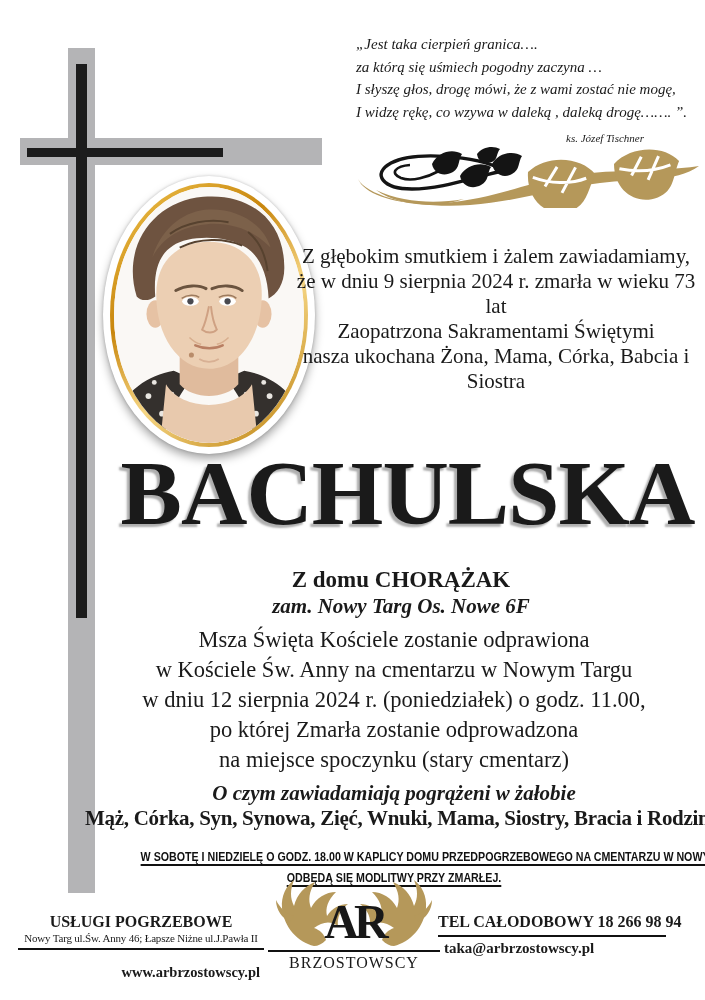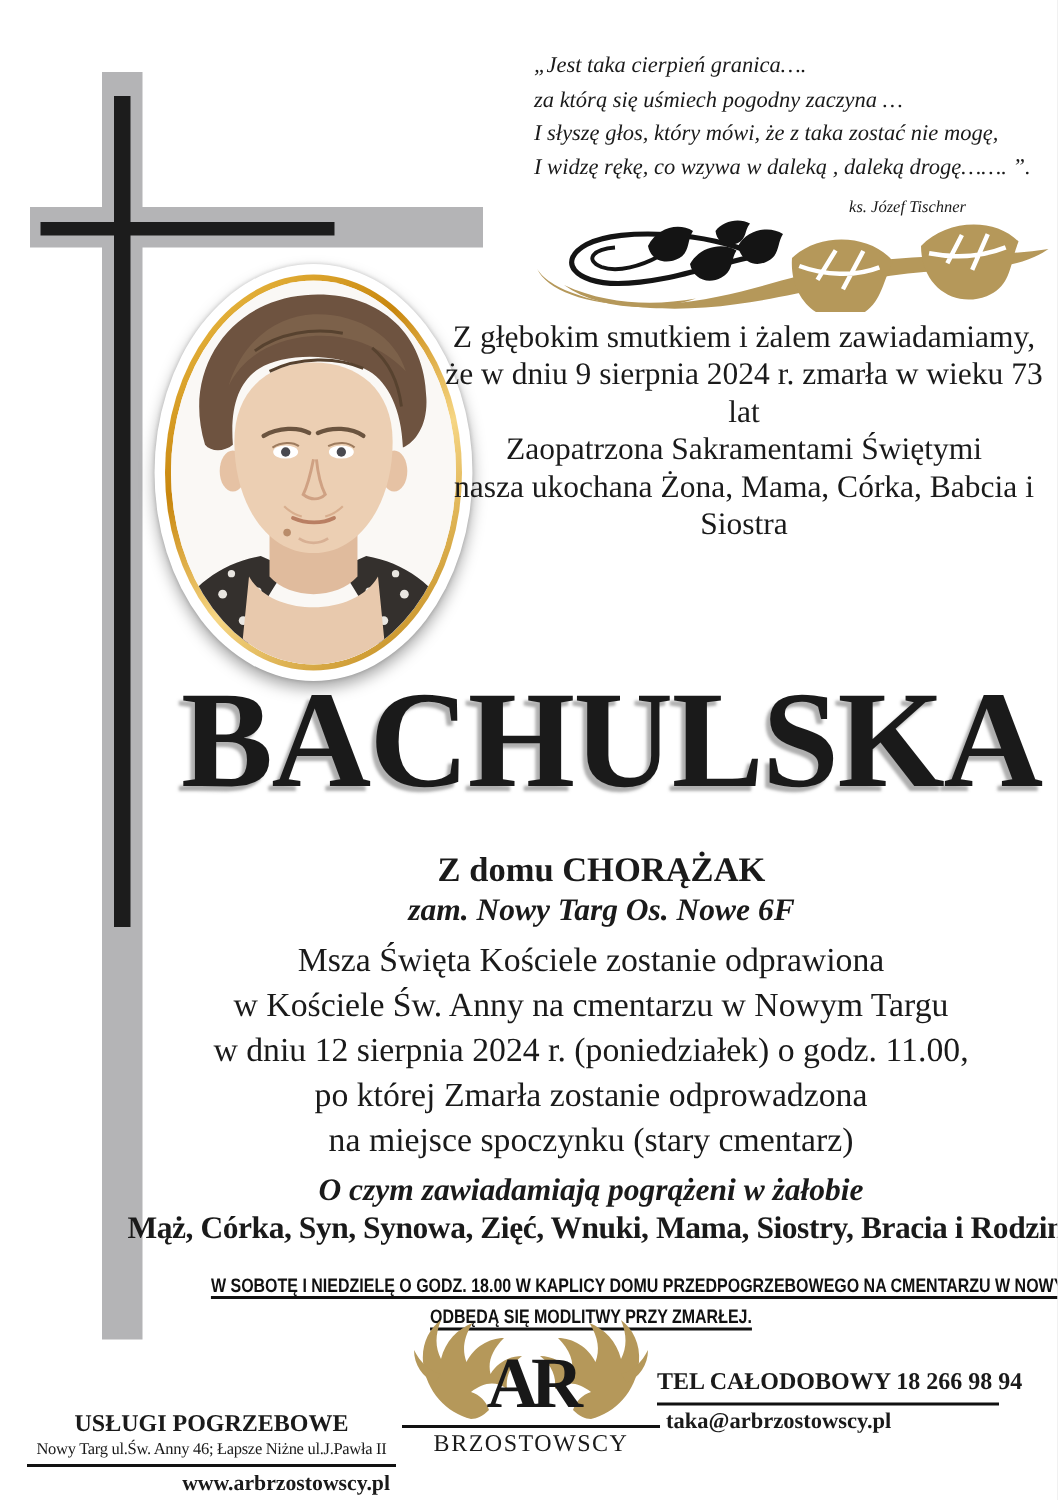--- a/index.html
+++ b/index.html
@@ -31,21 +31,21 @@
   }
   .photo-inner svg{width:100%;height:100%;display:block;}
   
   .quote{position:absolute;left:356px;top:33px;width:346px;
     font-size:15px;font-weight:normal;font-style:italic;line-height:22.5px;}
   .quote-attr{margin-top:4px;font-size:11px;text-align:right;padding-right:58px;}
   
   .ornament{position:absolute;left:352px;top:146px;width:352px;height:62px;}
   .ornament svg{width:100%;height:100%;display:block;}
   
-  .announce{position:absolute;left:295px;top:212px;width:402px;
+  .announce{position:absolute;left:295px;top:244px;width:402px;
     font-size:21px;line-height:25px;text-align:center;}
   
   .firstname{position:absolute;left:288px;top:346px;width:404px;
     font-size:74px;font-weight:bold;text-align:center;line-height:84px;
     text-shadow:-3px 3px 2px rgba(110,110,110,.55);}
   .lastname{position:absolute;left:100px;top:440px;width:615px;
     font-size:92px;font-weight:bold;text-align:center;line-height:106px;letter-spacing:-1px;
     text-shadow:-3px 3px 2px rgba(110,110,110,.55);}
   .maiden{position:absolute;left:95px;top:567px;width:612px;
     font-size:23px;font-weight:bold;text-align:center;}
@@ -58,24 +58,24 @@
     font-size:21px;font-weight:bold;font-style:italic;text-align:center;}
   .family{position:absolute;left:85px;top:806px;width:618px;
     font-size:21px;font-weight:bold;text-align:center;letter-spacing:-0.3px;white-space:nowrap;}
   .prayers{position:absolute;left:85px;top:846px;width:618px;text-align:center;
     font-family:"Liberation Sans","DejaVu Sans",sans-serif;font-weight:bold;
     font-size:13px;line-height:21px;color:#111;}
   .prayers .pline{display:block;transform:scaleX(.82);transform-origin:center;
     text-decoration:underline;text-decoration-thickness:1.5px;text-underline-offset:3px;white-space:nowrap;}
   
   .f-services{position:absolute;left:18px;top:913px;width:246px;text-align:center;}
-  .f-title{font-size:16px;font-weight:bold;white-space:nowrap;margin-top:28px;}
+  .f-title{font-size:16px;font-weight:bold;white-space:nowrap;}
   .f-addr{font-size:11px;margin-top:1px;white-space:nowrap;letter-spacing:-0.2px;}
   .f-rule{height:2px;background:#111;margin-top:4px;}
-  .f-www{font-size:14.5px;font-weight:bold;text-align:right;margin-top:3px;padding-right:4px;}
+  .f-www{font-size:14.5px;font-weight:bold;text-align:right;margin-top:14px;padding-right:4px;}
   .f-logo{position:absolute;left:268px;top:876px;width:172px;text-align:center;}
   .f-logo svg{width:172px;height:74px;display:block;}
   .f-logo-rule{height:2px;background:#111;margin-top:0px;}
   .f-logo-name{font-size:16px;letter-spacing:1px;margin-top:2px;white-space:nowrap;}
   .f-contact{position:absolute;left:438px;top:913px;width:262px;text-align:left;}
   .f-phone{font-size:16px;font-weight:bold;white-space:nowrap;}
   .f-mobile{font-size:11px;margin-top:1px;white-space:nowrap;letter-spacing:-0.2px;}
   .f-rule2{height:2px;background:#111;margin-top:4px;width:228px;}
   .f-email{font-size:15px;font-weight:bold;margin-top:3px;padding-left:6px;}
 </style>
@@ -87,21 +87,21 @@
   <div>
     <div class="bar bar-gray-v"></div>
     <div class="bar bar-gray-h"></div>
     <div class="bar bar-black-v"></div>
     <div class="bar bar-black-h"></div>
   </div>
 
   <div class="quote">
     <div>„Jest taka cierpień granica….</div>
     <div>za którą się uśmiech pogodny zaczyna …</div>
-    <div>I słyszę głos, który mówi, że z taka zostać nie mogę,</div>
+    <div>I słyszę głos, drogę mówi, że z wami zostać nie mogę,</div>
     <div>I widzę rękę, co wzywa w daleką , daleką drogę……. ”.</div>
     <div class="quote-attr">ks. Józef Tischner</div>
   </div>
 
   <div class="ornament">
     <svg viewBox="0 0 352 62" xmlns="http://www.w3.org/2000/svg">
       <path fill="#b5985a" d="M6,33 C13,49 45,60 90,57 C140,53 168,39 210,31 C258,22 300,27 347,20 C323,37 286,32 248,37 C200,43 168,55 118,59 C66,63 16,51 6,33 Z"></path>
       <path fill="#b5985a" d="M24,44 C52,57 84,58 112,53 C84,63 46,60 24,44 Z"></path>
       <path fill="none" stroke="#141414" stroke-width="3.4" d="M152,24 C122,9 62,5 39,17 C19,28 31,43 60,43 C88,43 116,33 146,26"></path>
       <path fill="none" stroke="#141414" stroke-width="2.6" d="M58,19 C44,20 37,27 49,32 C60,36 76,31 87,25"></path>

